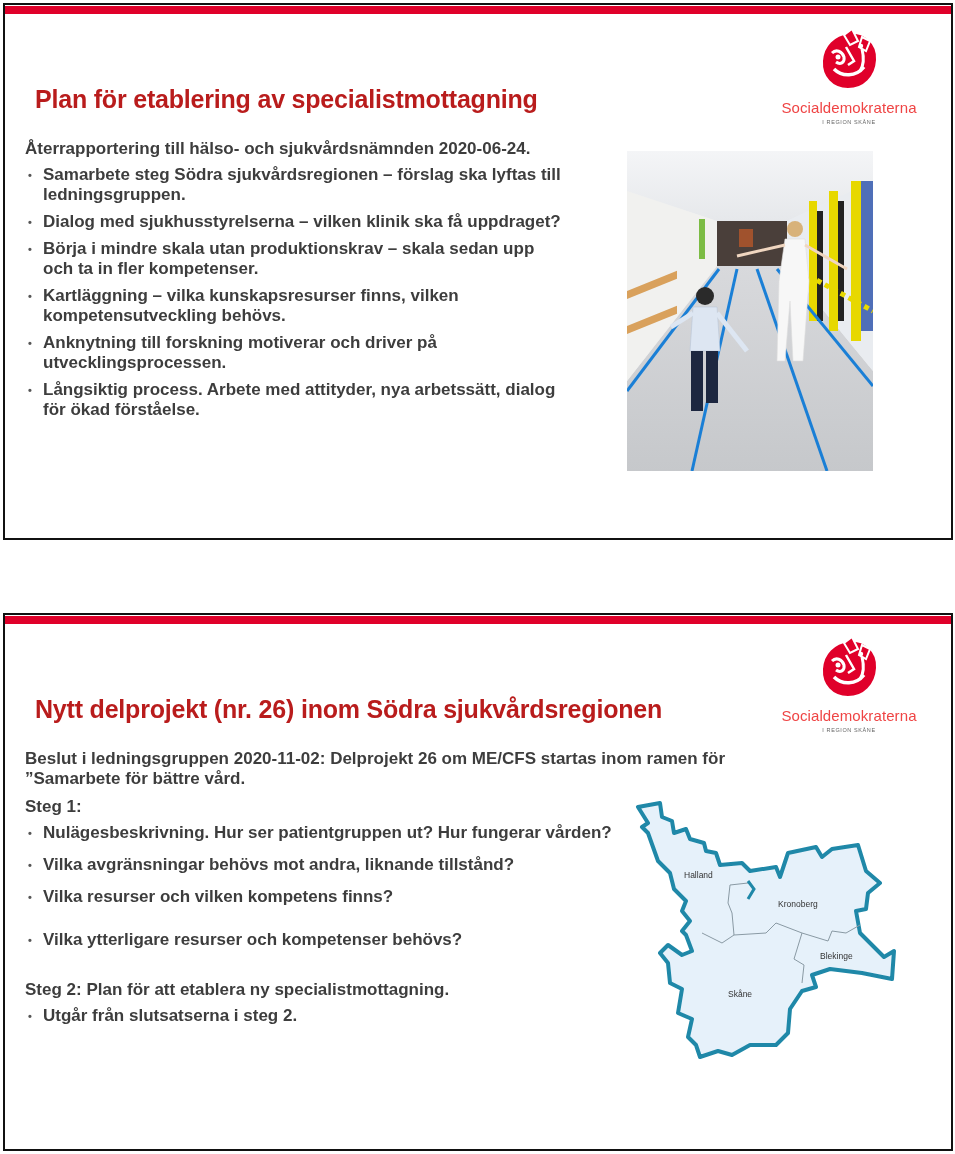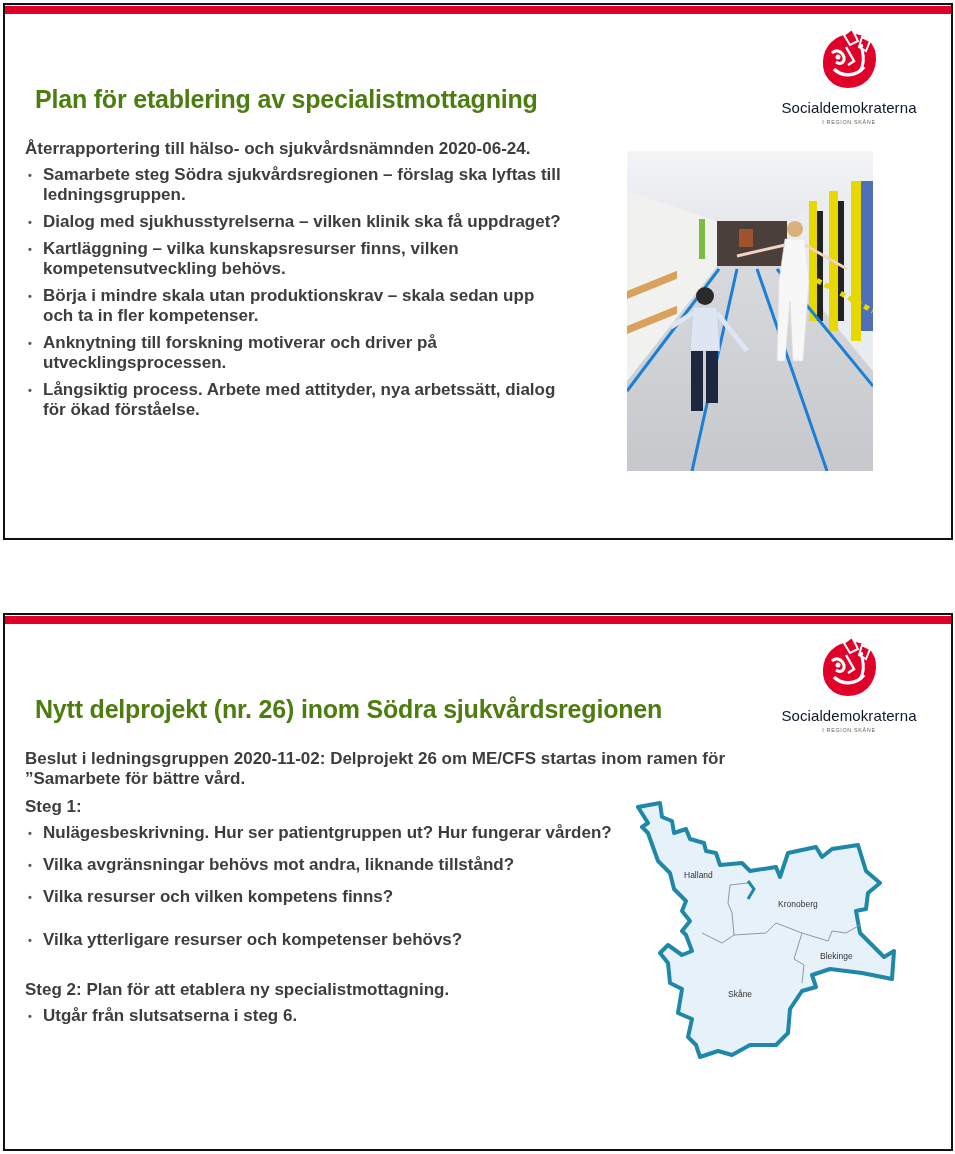--- a/index.html
+++ b/index.html
@@ -4,23 +4,23 @@
   <style>
     html, body { margin: 0; padding: 0; background: #ffffff; }
     body { width: 955px; height: 1154px; position: relative; overflow: hidden;
            font-family: "Liberation Sans", "DejaVu Sans", sans-serif; color: #3f3f3f; }
     .slide { position: absolute; left: 3px; width: 946px; border: 2px solid #111; background: #fff; box-sizing: content-box; }
     #slide1 { top: 3px; height: 533px; }
     #slide2 { top: 613px; height: 534px; }
     .redbar { position: absolute; left: 0; right: 0; top: 1px; height: 8px; background: #e0002a; }
     .logo { position: absolute; right: 22px; top: 22px; width: 160px; height: 100px; }
     .logo svg { display: block; margin: 0 auto; }
-    .logo-name { position: absolute; left: 0; right: 0; top: 72px; text-align: center; font-size: 15px; color: #0f172a; letter-spacing: 0.1px; }
+    .logo-name { position: absolute; left: 0; right: 0; top: 72px; text-align: center; font-size: 15px; color: #ef4444; letter-spacing: 0.1px; }
     .logo-sub { position: absolute; left: 0; right: 0; top: 92px; text-align: center; font-size: 5.5px; color: #666; letter-spacing: 0.6px; }
-    .title { position: absolute; left: 30px; font-size: 25px; font-weight: bold; color: #4d7c0f; white-space: nowrap; letter-spacing: -0.2px; }
+    .title { position: absolute; left: 30px; font-size: 25px; font-weight: bold; color: #b91c1c; white-space: nowrap; letter-spacing: -0.2px; }
     .body { position: absolute; left: 20px; font-size: 17px; color: #3d3d3d; line-height: 20px; }
     .intro { font-weight: bold; margin-bottom: 6px; }
     ul.bullets { list-style: none; margin: 0; padding: 0; }
     ul.bullets li { position: relative; padding-left: 18px; margin-bottom: 7px; font-weight: bold; }
     ul.bullets li::before { content: "\2022"; position: absolute; left: 3px; top: 0; font-size: 11px; color: #555; }
     .step-label { font-weight: bold; margin: 4px 0 6px 0; }
     .photo { position: absolute; left: 622px; top: 146px; width: 246px; height: 320px; overflow: hidden; }
     .map { position: absolute; left: 630px; top: 793px; }
   </style>
 </head>
@@ -45,22 +45,22 @@
     <div class="logo-sub">I REGION SKÅNE</div>
   </div>
 
   <div class="title" style="top:80px;">Plan för etablering av specialistmottagning</div>
 
   <div class="body" style="top:134px; width:540px;">
     <div class="intro">Återrapportering till hälso- och sjukvårdsnämnden 2020-06-24.</div>
     <ul class="bullets">
       <li>Samarbete steg Södra sjukvårdsregionen – förslag ska lyftas till ledningsgruppen.</li>
       <li>Dialog med sjukhusstyrelserna – vilken klinik ska få uppdraget?</li>
+      <li>Börja i mindre skala utan produktionskrav – skala sedan upp och ta in fler kompetenser.</li>
       <li>Kartläggning – vilka kunskapsresurser finns, vilken kompetensutveckling behövs.</li>
-      <li>Börja i mindre skala utan produktionskrav – skala sedan upp och ta in fler kompetenser.</li>
       <li>Anknytning till forskning motiverar och driver på utvecklingsprocessen.</li>
       <li>Långsiktig process. Arbete med attityder, nya arbetssätt, dialog för ökad förståelse.</li>
     </ul>
   </div>
 
   <div class="photo">
     <svg width="246" height="320" viewBox="0 0 246 320">
       <defs>
         <linearGradient id="floor" x1="0" y1="0" x2="0" y2="1">
           <stop offset="0" stop-color="#d8d9dc"></stop>
@@ -139,21 +139,21 @@
     <div class="intro" style="width:740px; margin-bottom:8px;">Beslut i ledningsgruppen 2020-11-02: Delprojekt 26 om ME/CFS startas inom ramen för ”Samarbete för bättre vård.</div>
     <div class="step-label">Steg 1:</div>
     <ul class="bullets">
       <li style="margin-bottom:12px;">Nulägesbeskrivning. Hur ser patientgruppen ut? Hur fungerar vården?</li>
       <li style="margin-bottom:12px;">Vilka avgränsningar behövs mot andra, liknande tillstånd?</li>
       <li style="margin-bottom:23px;">Vilka resurser och vilken kompetens finns?</li>
       <li style="margin-bottom:12px;">Vilka ytterligare resurser och kompetenser behövs?</li>
     </ul>
     <div class="step-label" style="margin-top:30px;">Steg 2: Plan för att etablera ny specialistmottagning.</div>
     <ul class="bullets">
-      <li>Utgår från slutsatserna i steg 6.</li>
+      <li>Utgår från slutsatserna i steg 2.</li>
     </ul>
   </div>
 </div>
 
 <div class="map">
   <svg width="280" height="275" viewBox="0 0 280 275">
 
     <path d="M8 14 L30 10 L32 24 L42 28 L44 40 L56 36 L60 46 L74 50 L76 58 L86 60 L90 72 L112 70 L120 78 L146 74 L150 84 L158 60 L186 54 L192 64 L202 56 L228 52 L236 78 L250 90 L238 100 L236 116 L226 118 L230 140 L246 156 L254 164 L264 158 L262 186 L232 180 L200 176 L182 182 L186 194 L172 198 L160 216 L158 240 L146 252 L120 252 L102 262 L88 258 L70 264 L66 252 L58 244 L62 226 L48 220 L52 196 L40 190 L38 170 L30 160 L38 152 L52 162 L62 158 L56 142 L52 138 L60 128 L52 118 L56 108 L44 96 L40 80 L28 68 L18 40 L12 34 L18 30 Z" fill="#e6f1fa" stroke="#1f88a8" stroke-width="4" stroke-linejoin="round"></path>
 
     <path d="M118 90 L100 92 L98 110 L102 120 L104 142 L92 150 L72 140" fill="none" stroke="#8a9aa4" stroke-width="1"></path>

